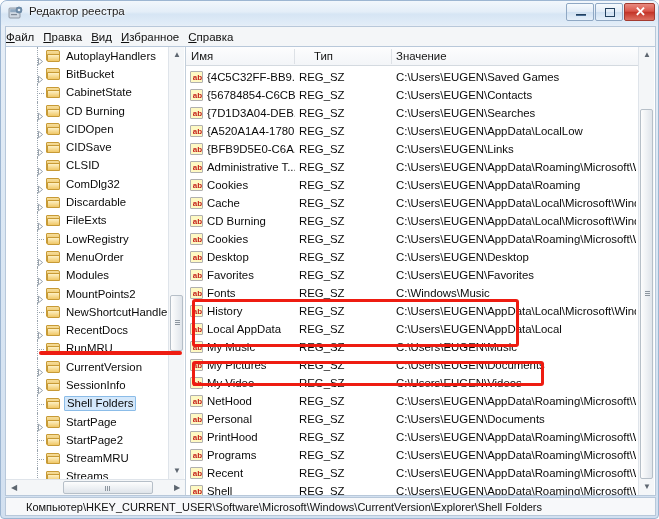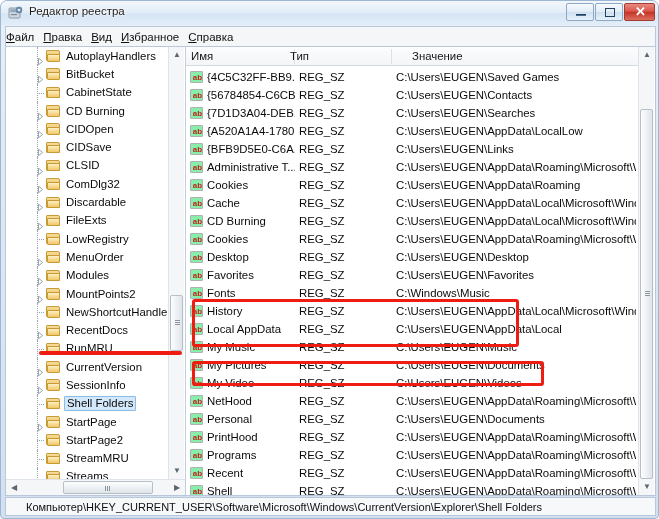--- a/index.html
+++ b/index.html
@@ -185,21 +185,21 @@
     position: absolute;
     left: 0; width: 452px; height: 18px;
     display: flex; align-items: center;
     white-space: nowrap;
   }
   .ab-icon {
     position: relative;
     width: 13px; height: 12px;
     margin-left: 4px; margin-right: 3px;
     flex: 0 0 auto;
-    background: #86efac;
+    background: #fef9c3;
     border: 1px solid #b0b0b0;
     border-radius: 1px;
   }
   .ab-icon span {
     position: absolute; left: 0; top: -1px;
     width: 13px;
     font-size: 8px; font-weight: bold;
     color: #c4211a; text-align: center;
     line-height: 13px;
     font-family: "Liberation Sans", sans-serif;
@@ -607,23 +607,23 @@
           </div>
         </div>
         <div class="sb-arrow" style="left:163px;">▶</div>
       </div>
     </div>
 
     <div id="list-pane">
       <div id="list-header">
         <div class="hdr-cell" style="left:5px;">Имя</div>
         <div class="hdr-sep" style="left:108px;"></div>
-        <div class="hdr-cell" style="left:104px;">Тип</div>
+        <div class="hdr-cell" style="left:128px;">Тип</div>
         <div class="hdr-sep" style="left:205px;"></div>
-        <div class="hdr-cell" style="left:226px;">Значение</div>
+        <div class="hdr-cell" style="left:210px;">Значение</div>
       </div>
       <div id="list-rows">
           <div class="list-row" style="top: 21px;">
             <span class="ab-icon">
               <span>ab</span>
             </span>
             <span class="cell-name">{4C5C32FF-BB9...</span>
             <span class="cell-type">REG_SZ</span>
             <span class="cell-value">C:\Users\EUGEN\Saved Games</span>
           </div>

